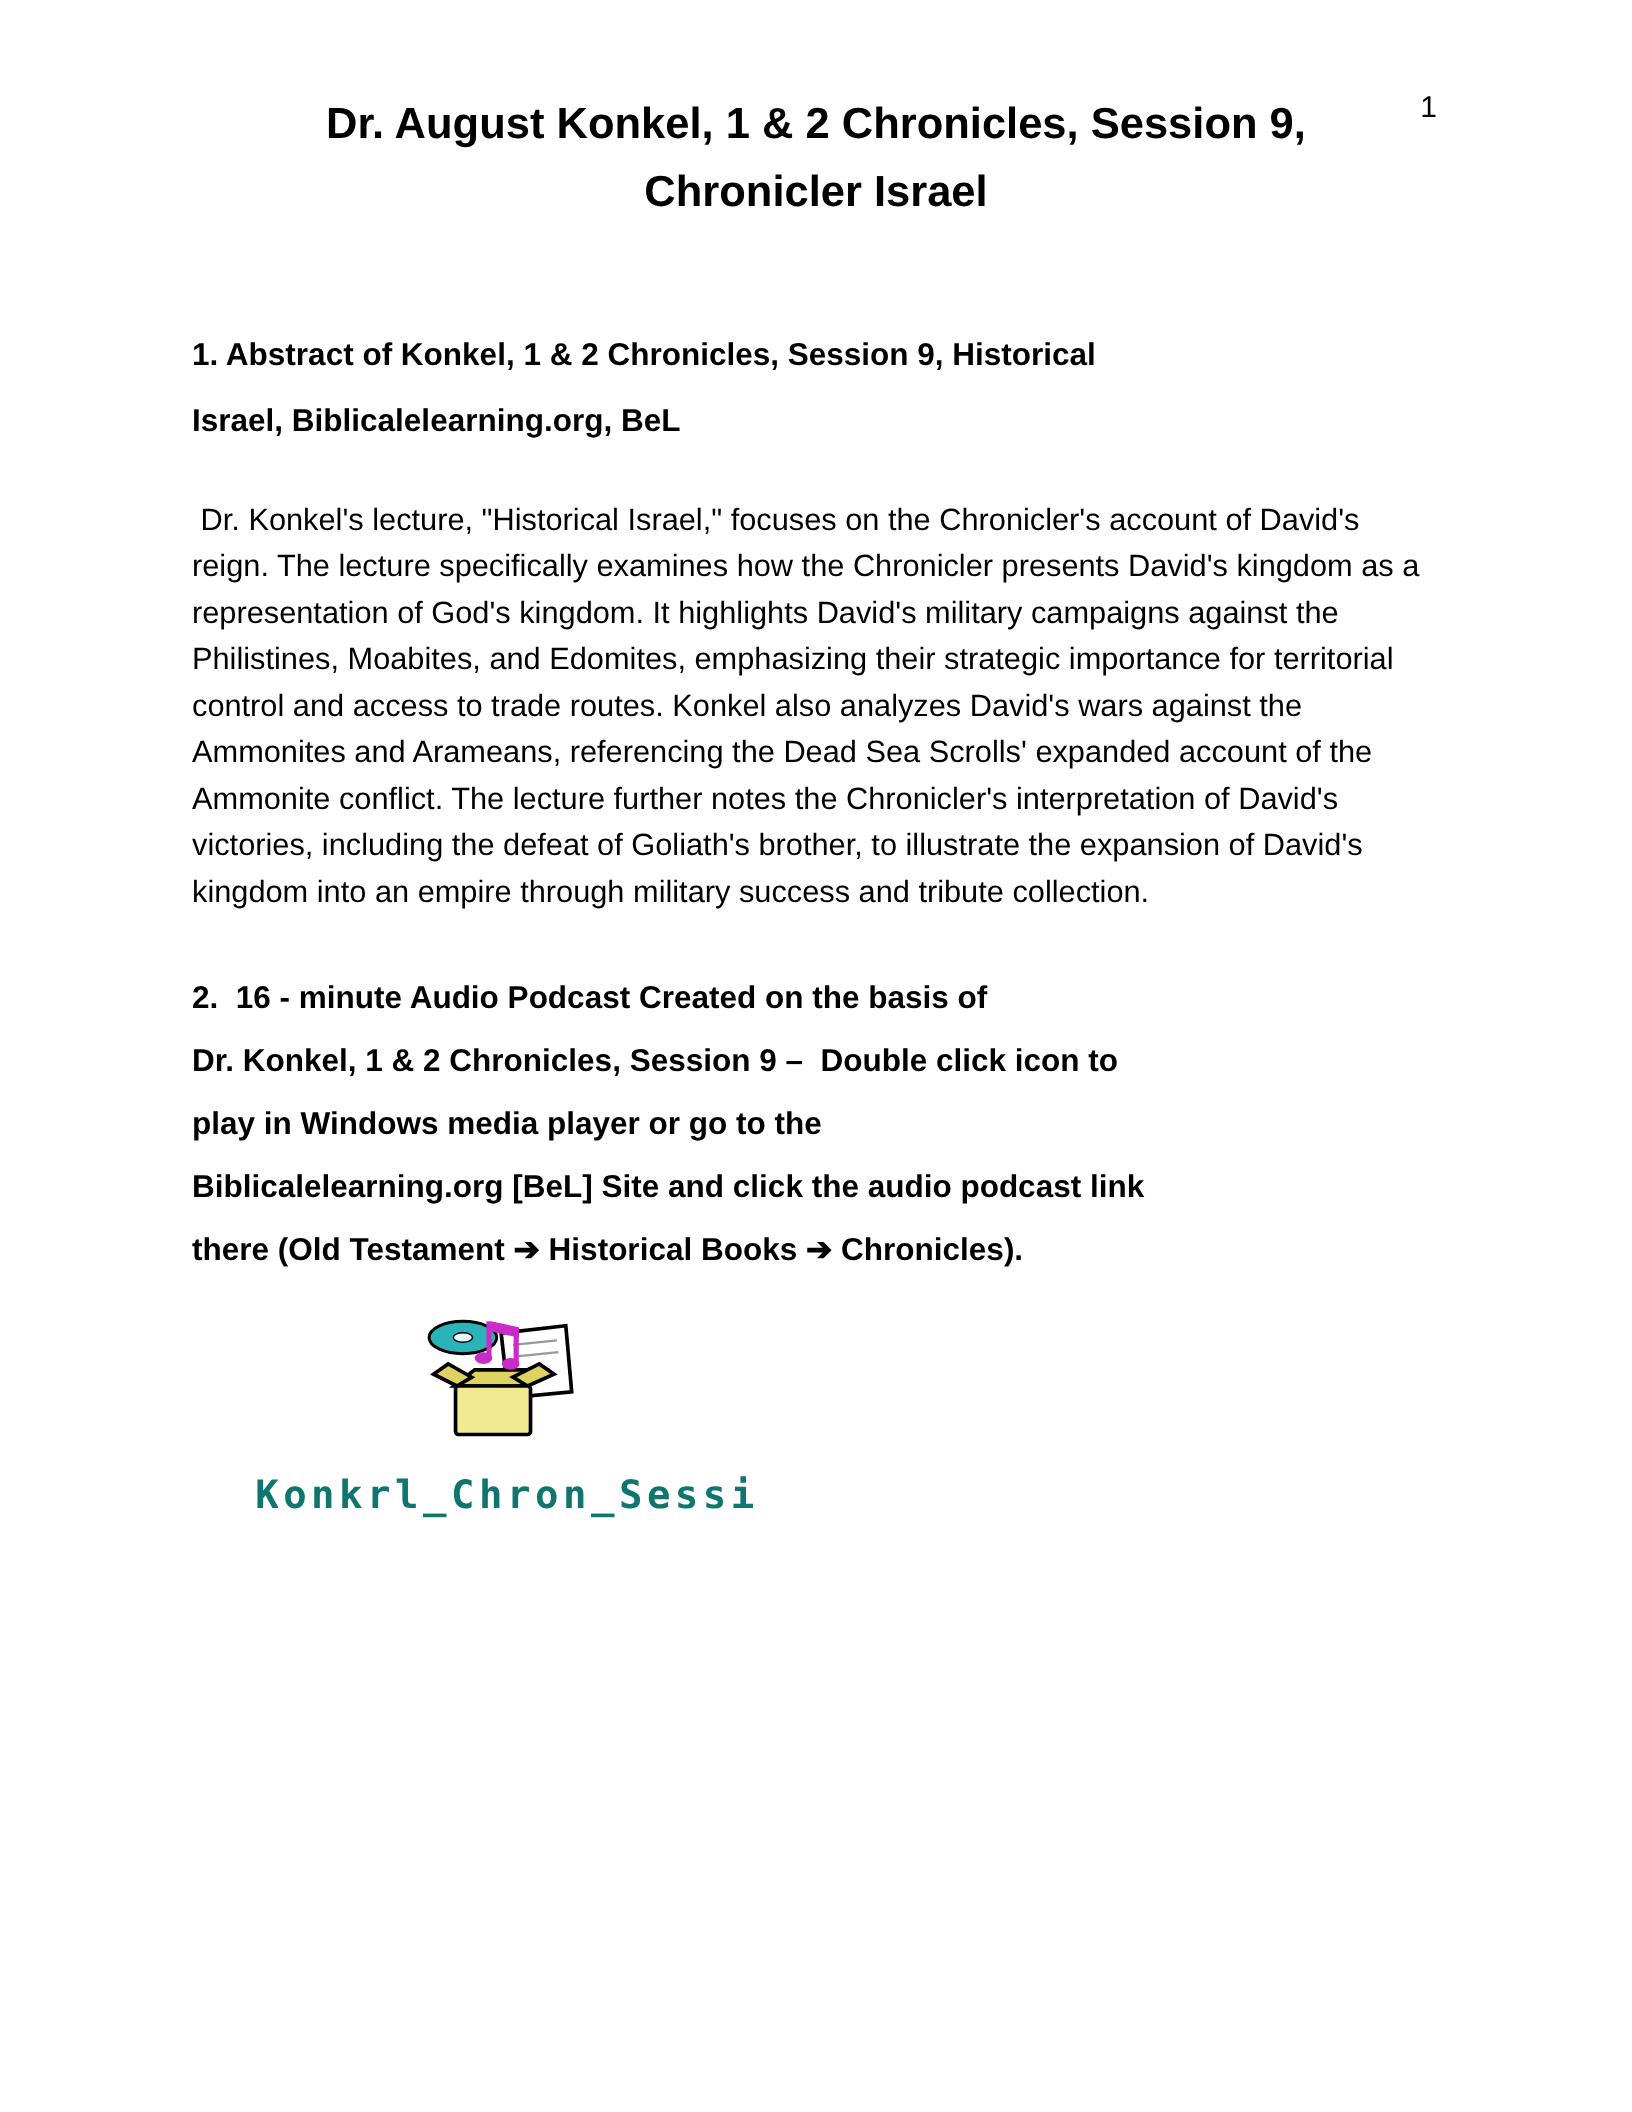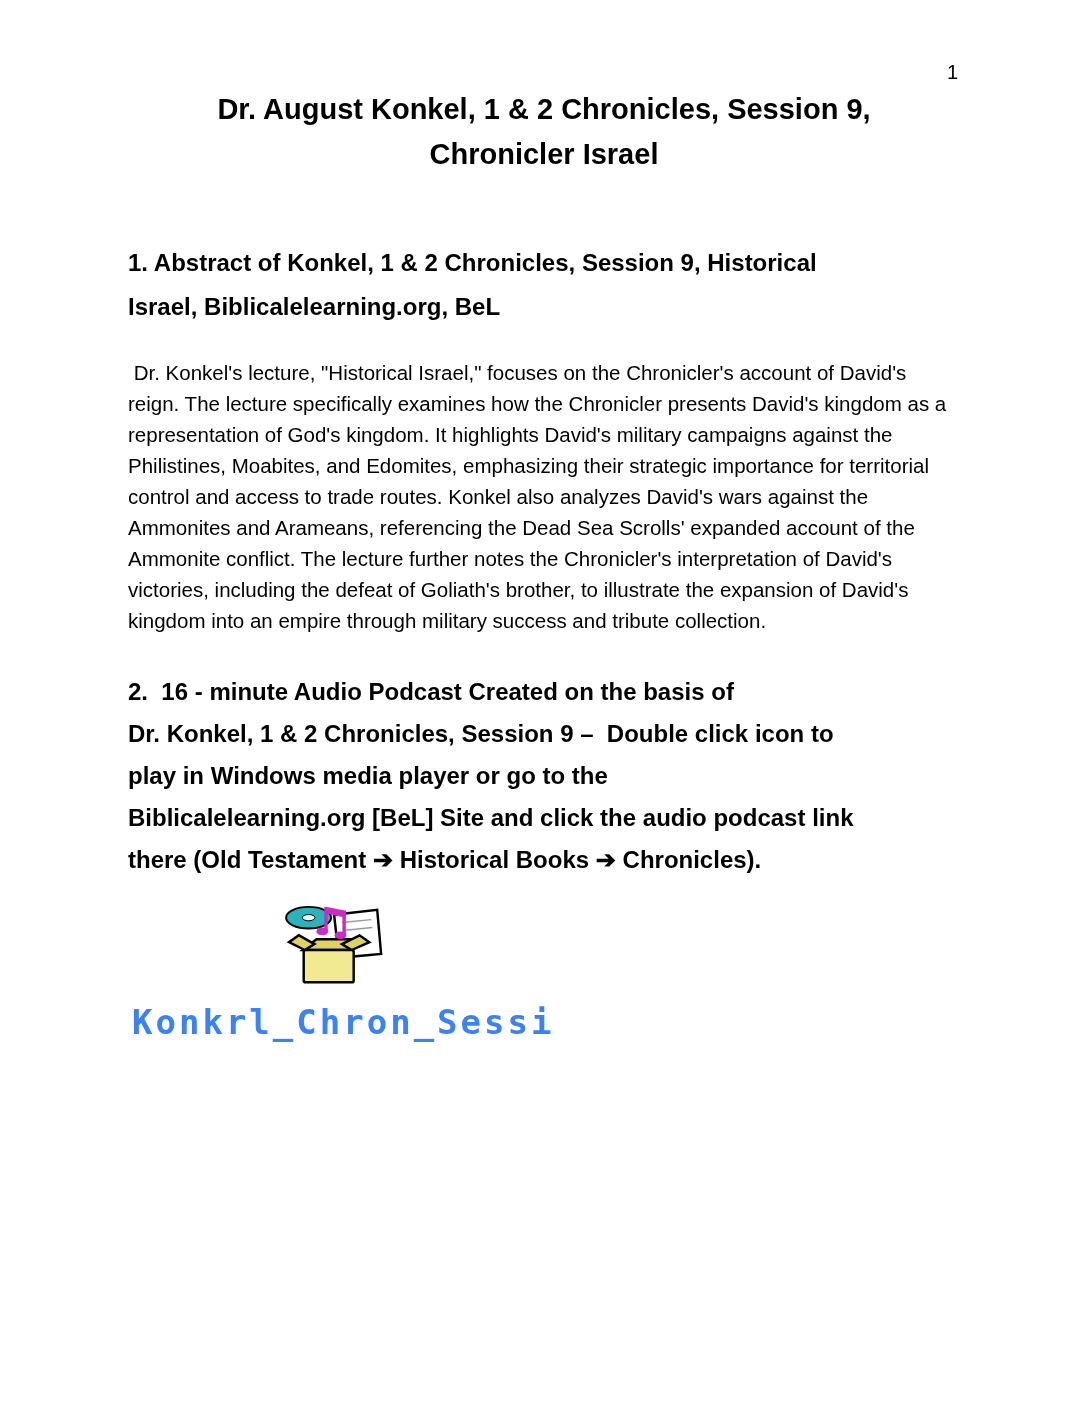--- a/index.html
+++ b/index.html
@@ -20,35 +20,35 @@
     background: #ffffff;
   }
   .page-number {
     position: absolute;
     top: 60px;
     right: 130px;
     font-size: 20px;
     line-height: 24px;
   }
   .title-block {
-    padding-top: 87px;
+    padding-top: 61px;
     text-align: center;
     font-weight: 700;
     font-size: 29px;
     line-height: 45px;
   }
   .title-block .line { white-space: nowrap; }
   .toc-line {
     margin-top: 24px;
     font-size: 20.5px;
     line-height: 26px;
   }
   .sec-heading {
     font-weight: 700;
-    font-size: 24px;
+    font-size: 21px;
   }
   .sec1-heading { margin-top: 64px; line-height: 44px; }
   .sec2-heading { margin-top: 35px; line-height: 42px; }
   .heading-line { white-space: pre-wrap; }
   .heading-line.nowrap { white-space: pre; }
   .sec1-body {
     margin-top: 28px;
     font-size: 20.5px;
     line-height: 31px;
     width: 832px;
@@ -63,24 +63,24 @@
   .media-icon-wrap {
     display: inline-block;
     width: 118px;
     height: 98px;
     cursor: pointer;
   }
   .audio-filename {
     margin-top: 2px;
     font-family: "DejaVu Sans Mono", monospace;
     font-weight: 700;
-    font-size: 34px;
+    font-size: 26px;
     line-height: 35px;
     letter-spacing: 3px;
-    color: #3b82f6;
+    color: #0f766e;
   }
 </style>
 </head>
 <body>
 
 <div class="page">
 
   <div class="page-number">1</div>
 
   <div class="title-block">

